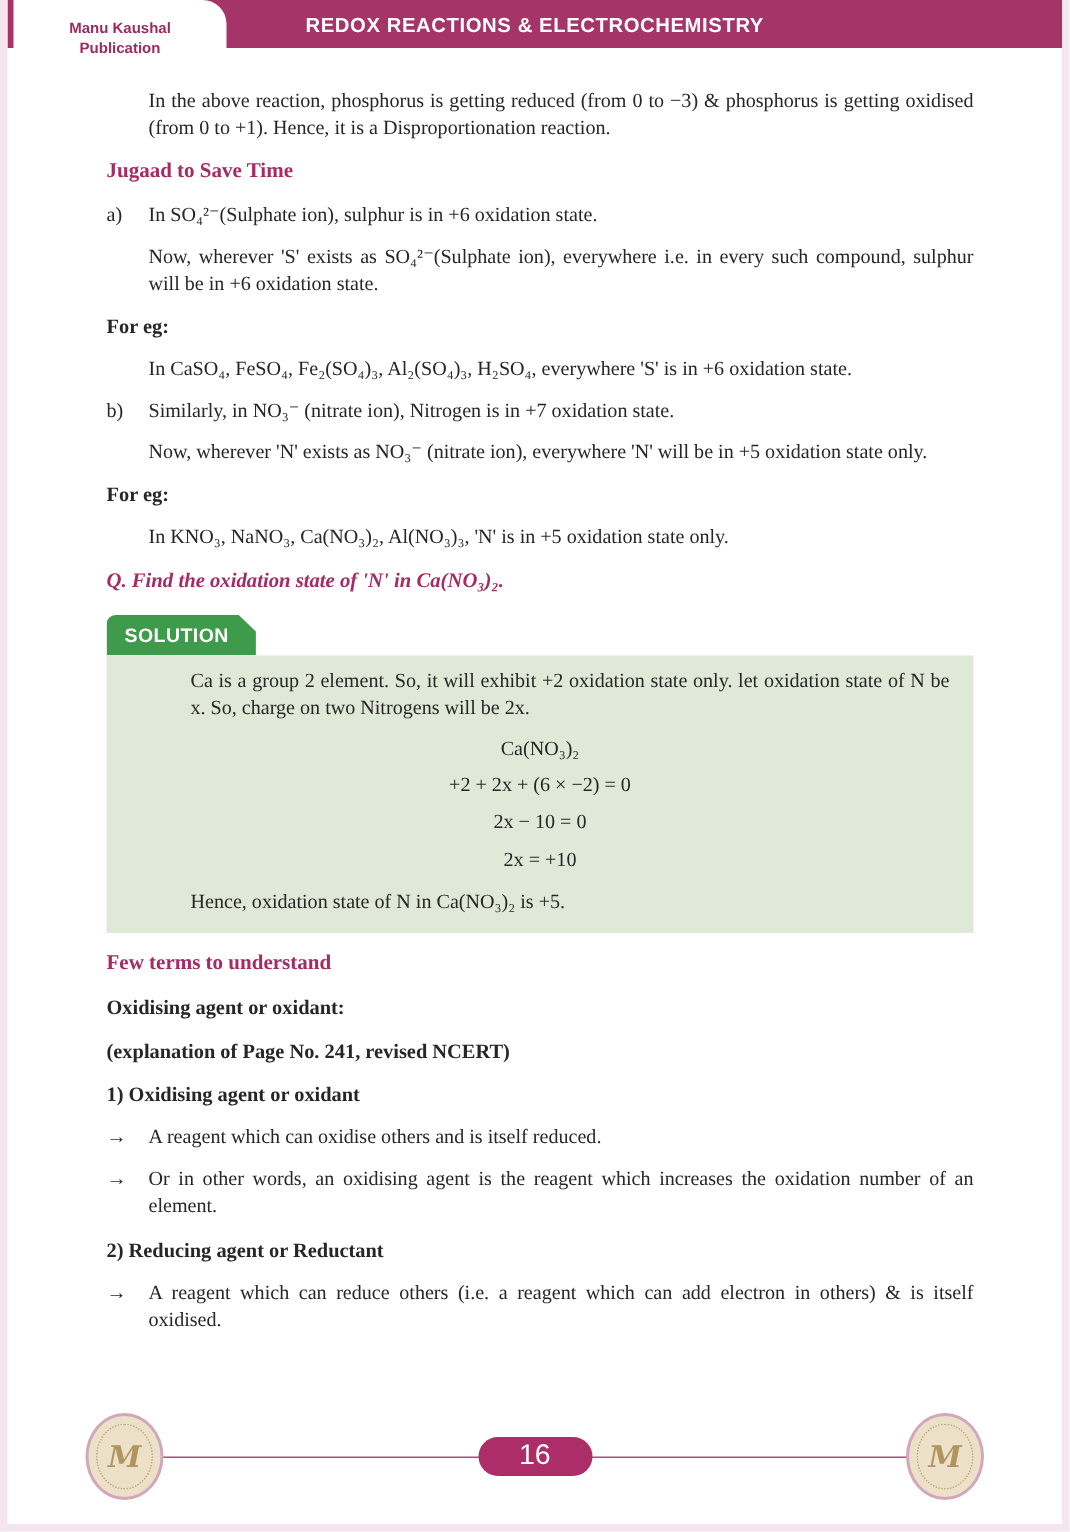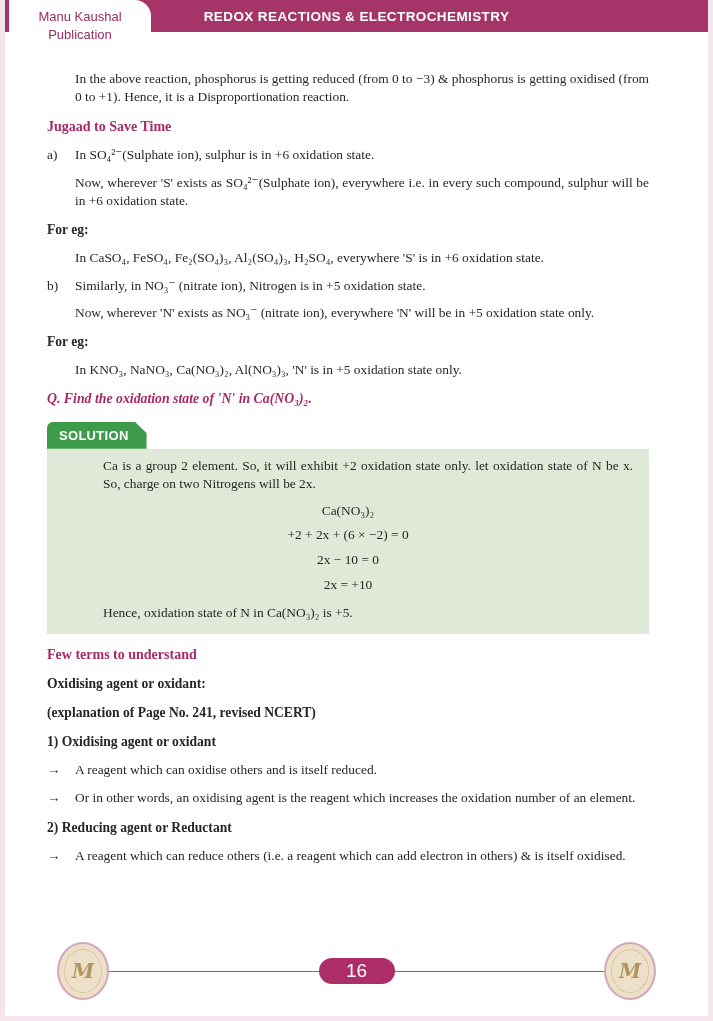--- a/index.html
+++ b/index.html
@@ -32,26 +32,26 @@
     font-weight:bold;font-size:13.5px;letter-spacing:.4px;
   }
   .publisher-tab{
     position:absolute;top:0;left:4px;width:142px;height:52px;
     background:#ffffff;border-radius:0 16px 14px 12px;
     display:flex;flex-direction:column;align-items:center;justify-content:center;
     z-index:2;
   }
   .publisher-tab div{
     color:var(--publisher_text);font-family:"Liberation Sans",sans-serif;
-    font-weight:normal;font-size:13px;line-height:1.35;
+    font-weight:bold;font-size:10px;line-height:1.35;
   }
   
   .content{
-    position:absolute;top:44px;left:0;right:0;box-sizing:border-box;
-    padding:26px 59px 0 42px;color:var(--body_text);
+    position:absolute;top:32px;left:0;right:0;box-sizing:border-box;
+    padding:26px 59px 0 66px;color:var(--body_text);
     font-size:13.4px;line-height:1.33;
   }
   .para{margin:0;}
   .justify{text-align:justify;}
   .indent{padding-left:28px;}
   .gap{margin-top:10px;}
   h3.magenta{
     margin:12px 0 0 0;color:var(--heading_magenta);
     font-size:14px;font-weight:bold;
   }
@@ -132,21 +132,21 @@
     </div>
 
     <p class="para indent justify gap">Now, wherever 'S' exists as SO₄²⁻(Sulphate ion), everywhere i.e. in every such compound, sulphur will be in +6 oxidation state.</p>
 
     <p class="bold-line">For eg:</p>
 
     <p class="para indent gap">In CaSO₄, FeSO₄, Fe₂(SO₄)₃, Al₂(SO₄)₃, H₂SO₄, everywhere 'S' is in +6 oxidation state.</p>
 
     <div class="list-row">
       <span class="marker">b)</span>
-      <span class="txt">Similarly, in NO₃⁻ (nitrate ion), Nitrogen is in +5 oxidation state.</span>
+      <span class="txt">Similarly, in NO₃⁻ (nitrate ion), Nitrogen is in +7 oxidation state.</span>
     </div>
 
     <p class="para indent justify gap">Now, wherever 'N' exists as NO₃⁻ (nitrate ion), everywhere 'N' will be in +5 oxidation state only.</p>
 
     <p class="bold-line">For eg:</p>
 
     <p class="para indent gap">In KNO₃, NaNO₃, Ca(NO₃)₂, Al(NO₃)₃, 'N' is in +5 oxidation state only.</p>
 
     <p class="q-heading">Q. Find the oxidation state of 'N' in Ca(NO₃)₂.</p>
 

